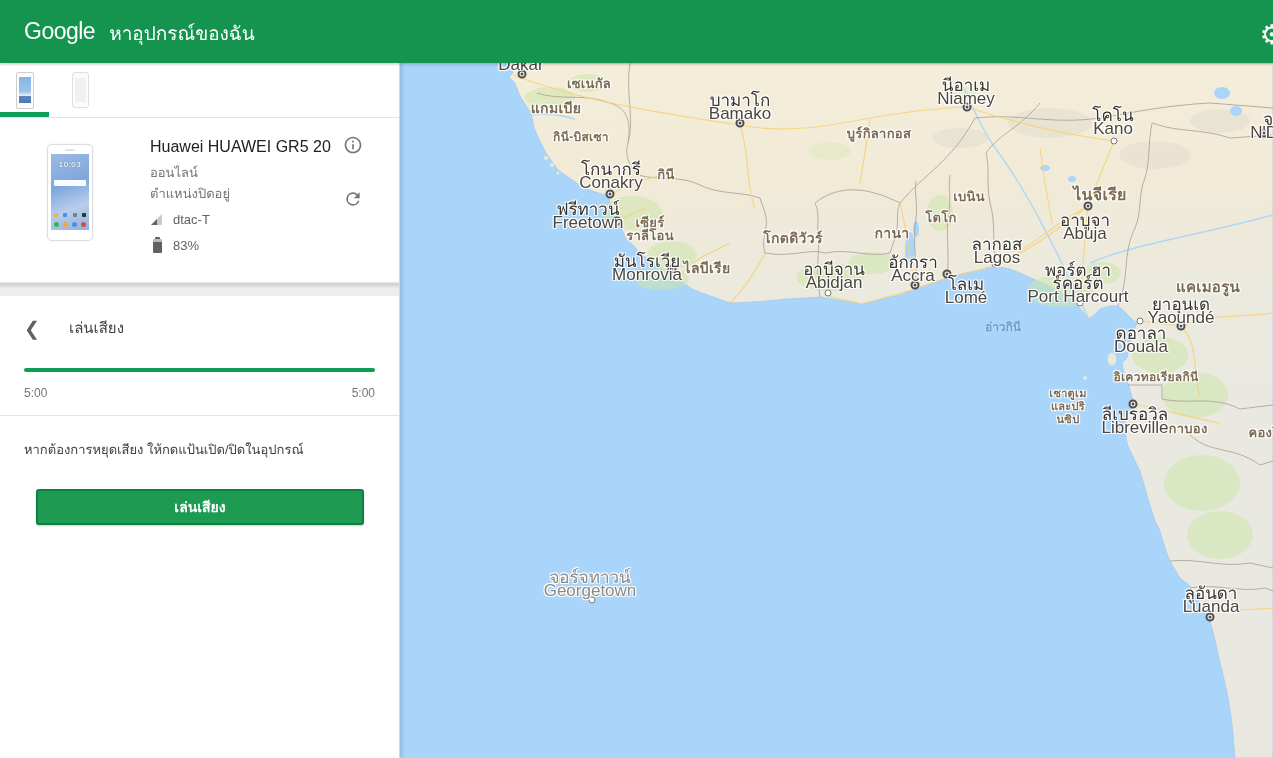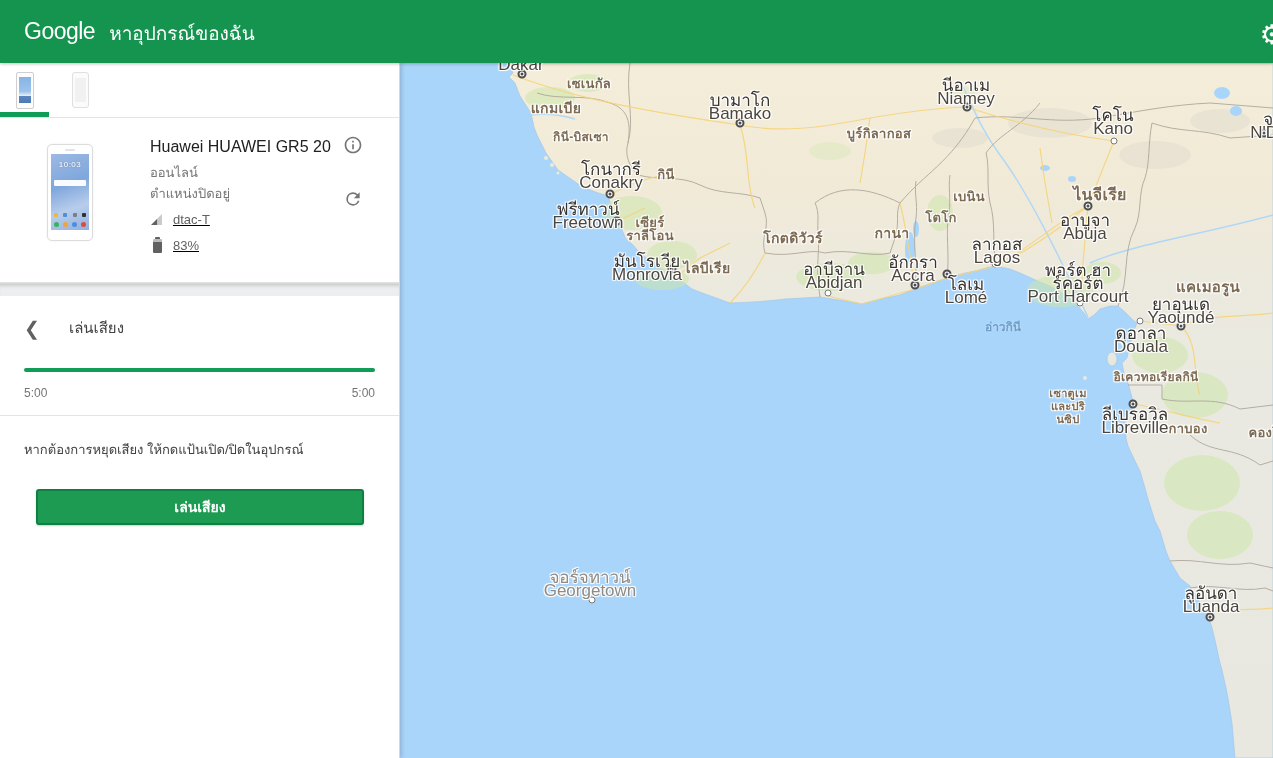--- a/index.html
+++ b/index.html
@@ -54,21 +54,21 @@
   .device-info { position:absolute; left:150px; top:20px; right:16px; }
   .title-row { display:flex; align-items:flex-start; }
   .device-title { font-size:16px; color:#212121; font-weight:400; white-space:nowrap;
     overflow:hidden; max-width:185px; }
   .icon-btn { width:20px; height:20px; cursor:pointer; flex:0 0 auto; }
   .icon-btn svg { width:100%; height:100%; fill:#757575; }
   .info-btn { position:absolute; right:20px; top:-3px; }
   .refresh-btn { position:absolute; right:20px; top:51px; }
   .status-line { font-size:13px; color:#757575; margin-top:9px; line-height:15px; }
   .status-line + .status-line { margin-top:6px; }
-  .meta-row { display:flex; align-items:center; margin-top:11px;text-decoration:underline; }
+  .meta-row { display:flex; align-items:center; margin-top:11px; }
   .meta-row .micon { width:13px; height:13px; margin-right:10px; flex:0 0 auto; }
   .meta-text { font-size:13px; color:#616161; }
   .battery { width:9px; height:14px; position:relative; margin-left:2px;
     background:linear-gradient(180deg,#b9bcbe 0 20%,#616161 20% 100%); border-radius:1px; }
   .battery:before { content:""; position:absolute; top:-2px; left:2px; right:2px; height:2px;
     background:#616161; border-radius:1px 1px 0 0; }
 
   .section-gap { height:13px; background:#eceeef; border-top:1px solid #d9d9d9;
     box-shadow:inset 0 4px 4px -3px rgba(0,0,0,.2); }
 

